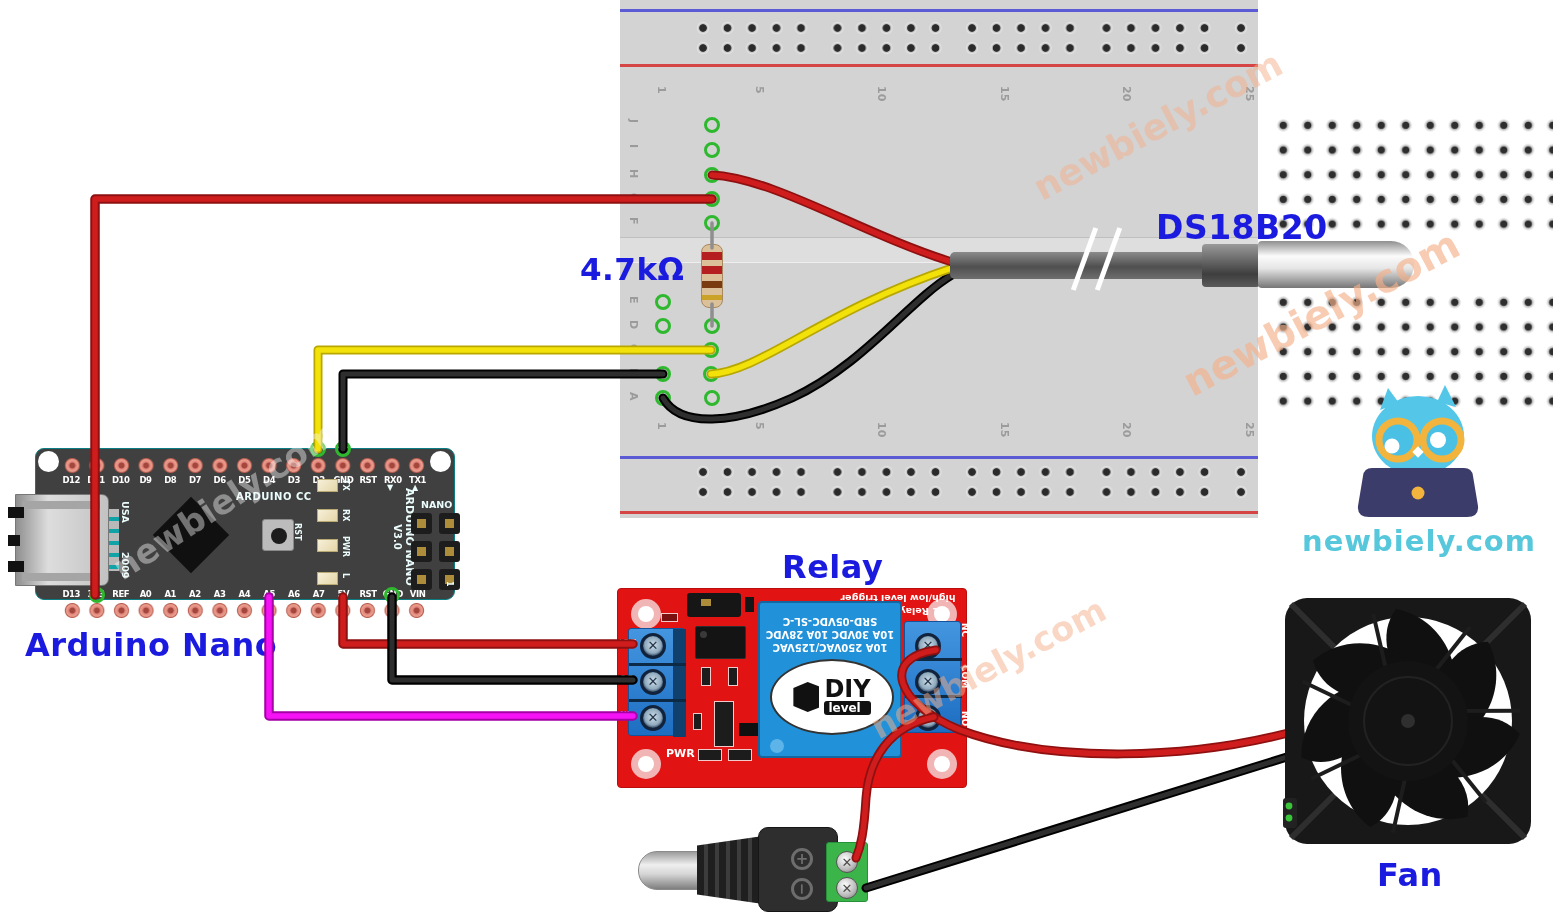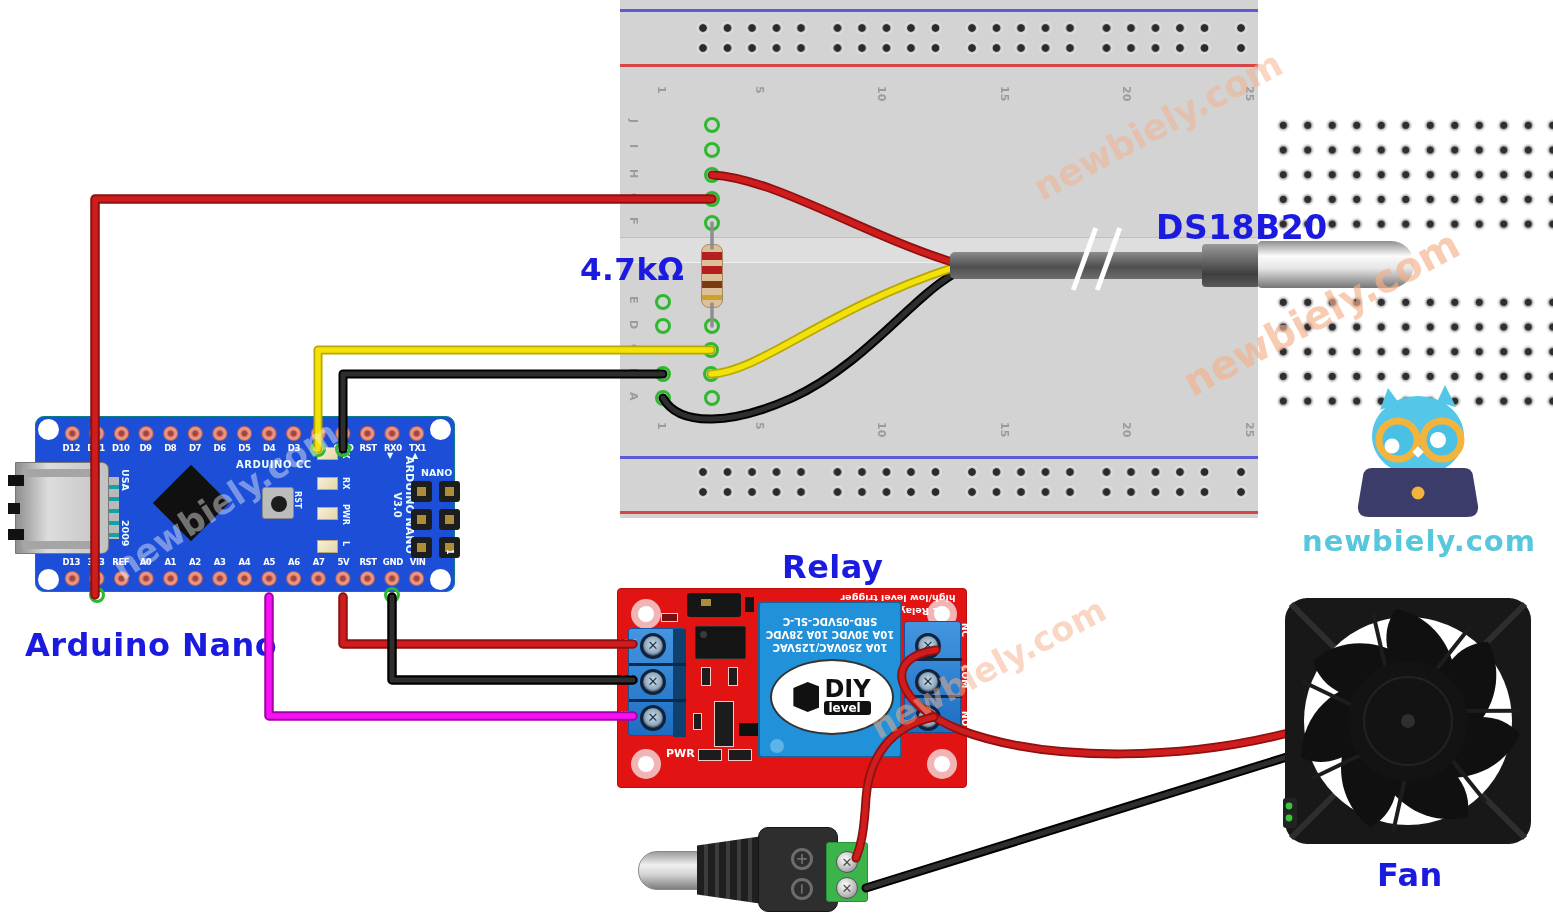--- a/index.html
+++ b/index.html
@@ -21,21 +21,21 @@
       radial-gradient(circle at 61px 10px,#2b2b2b 3.4px,#c2c2c2 4.2px,#e4e4e4 5.6px,rgba(0,0,0,0) 6.6px),
       radial-gradient(circle at 85.5px 10px,#2b2b2b 3.4px,#c2c2c2 4.2px,#e4e4e4 5.6px,rgba(0,0,0,0) 6.6px),
       radial-gradient(circle at 110px 10px,#2b2b2b 3.4px,#c2c2c2 4.2px,#e4e4e4 5.6px,rgba(0,0,0,0) 6.6px);
     background-size:134.5px 20px;}
   .bb-grid{position:absolute;left:650.8px;width:608px;height:124px;
     background-image:radial-gradient(circle at 12.25px 12.35px,#2e2e2e 3.3px,#c0c0c0 4.1px,#e6e6e6 5.6px,rgba(0,0,0,0) 6.6px);
     background-size:24.5px 24.7px;}
   .bb-txt{position:absolute;color:#9b9b9b;font-size:11px;font-weight:bold;transform:rotate(90deg);transform-origin:left top;}
 
   
-  #nano{left:35px;top:416px;width:420px;height:176px;background:#1d4ed8;border:1px solid #0a7e82;border-radius:9px;z-index:2;}
+  #nano{left:35px;top:448px;width:420px;height:152px;background:#404040;border:1px solid #0a7e82;border-radius:9px;z-index:2;}
   .pinstrip{position:absolute;left:23.7px;width:370px;height:17px;
     background-image:radial-gradient(circle at 12.3px 8.5px,#a3463c 2.6px,#e0837a 3.4px,#eba08f 5.8px,#b95d50 7px,rgba(0,0,0,0) 8px);
     background-size:24.6px 17px;}
   .pinrow{position:absolute;left:23px;width:371px;display:flex;justify-content:space-between;}
   .pinrow span{width:24.6px;text-align:center;font-size:8.5px;font-weight:bold;color:#fff;letter-spacing:-0.4px;}
   .corner{position:absolute;width:21px;height:21px;border-radius:50%;background:#fff;}
   .wtxt{position:absolute;color:#eafcfc;font-weight:bold;}
   .rot90{transform:rotate(90deg);transform-origin:left top;}
   .led{position:absolute;width:21px;height:13px;background:linear-gradient(135deg,#f7f0da,#e4d6a8);border:1px solid #b9a972;}
   .icsp-pin{position:absolute;width:21px;height:21px;background:#1d1d1d;border-radius:3px;}

